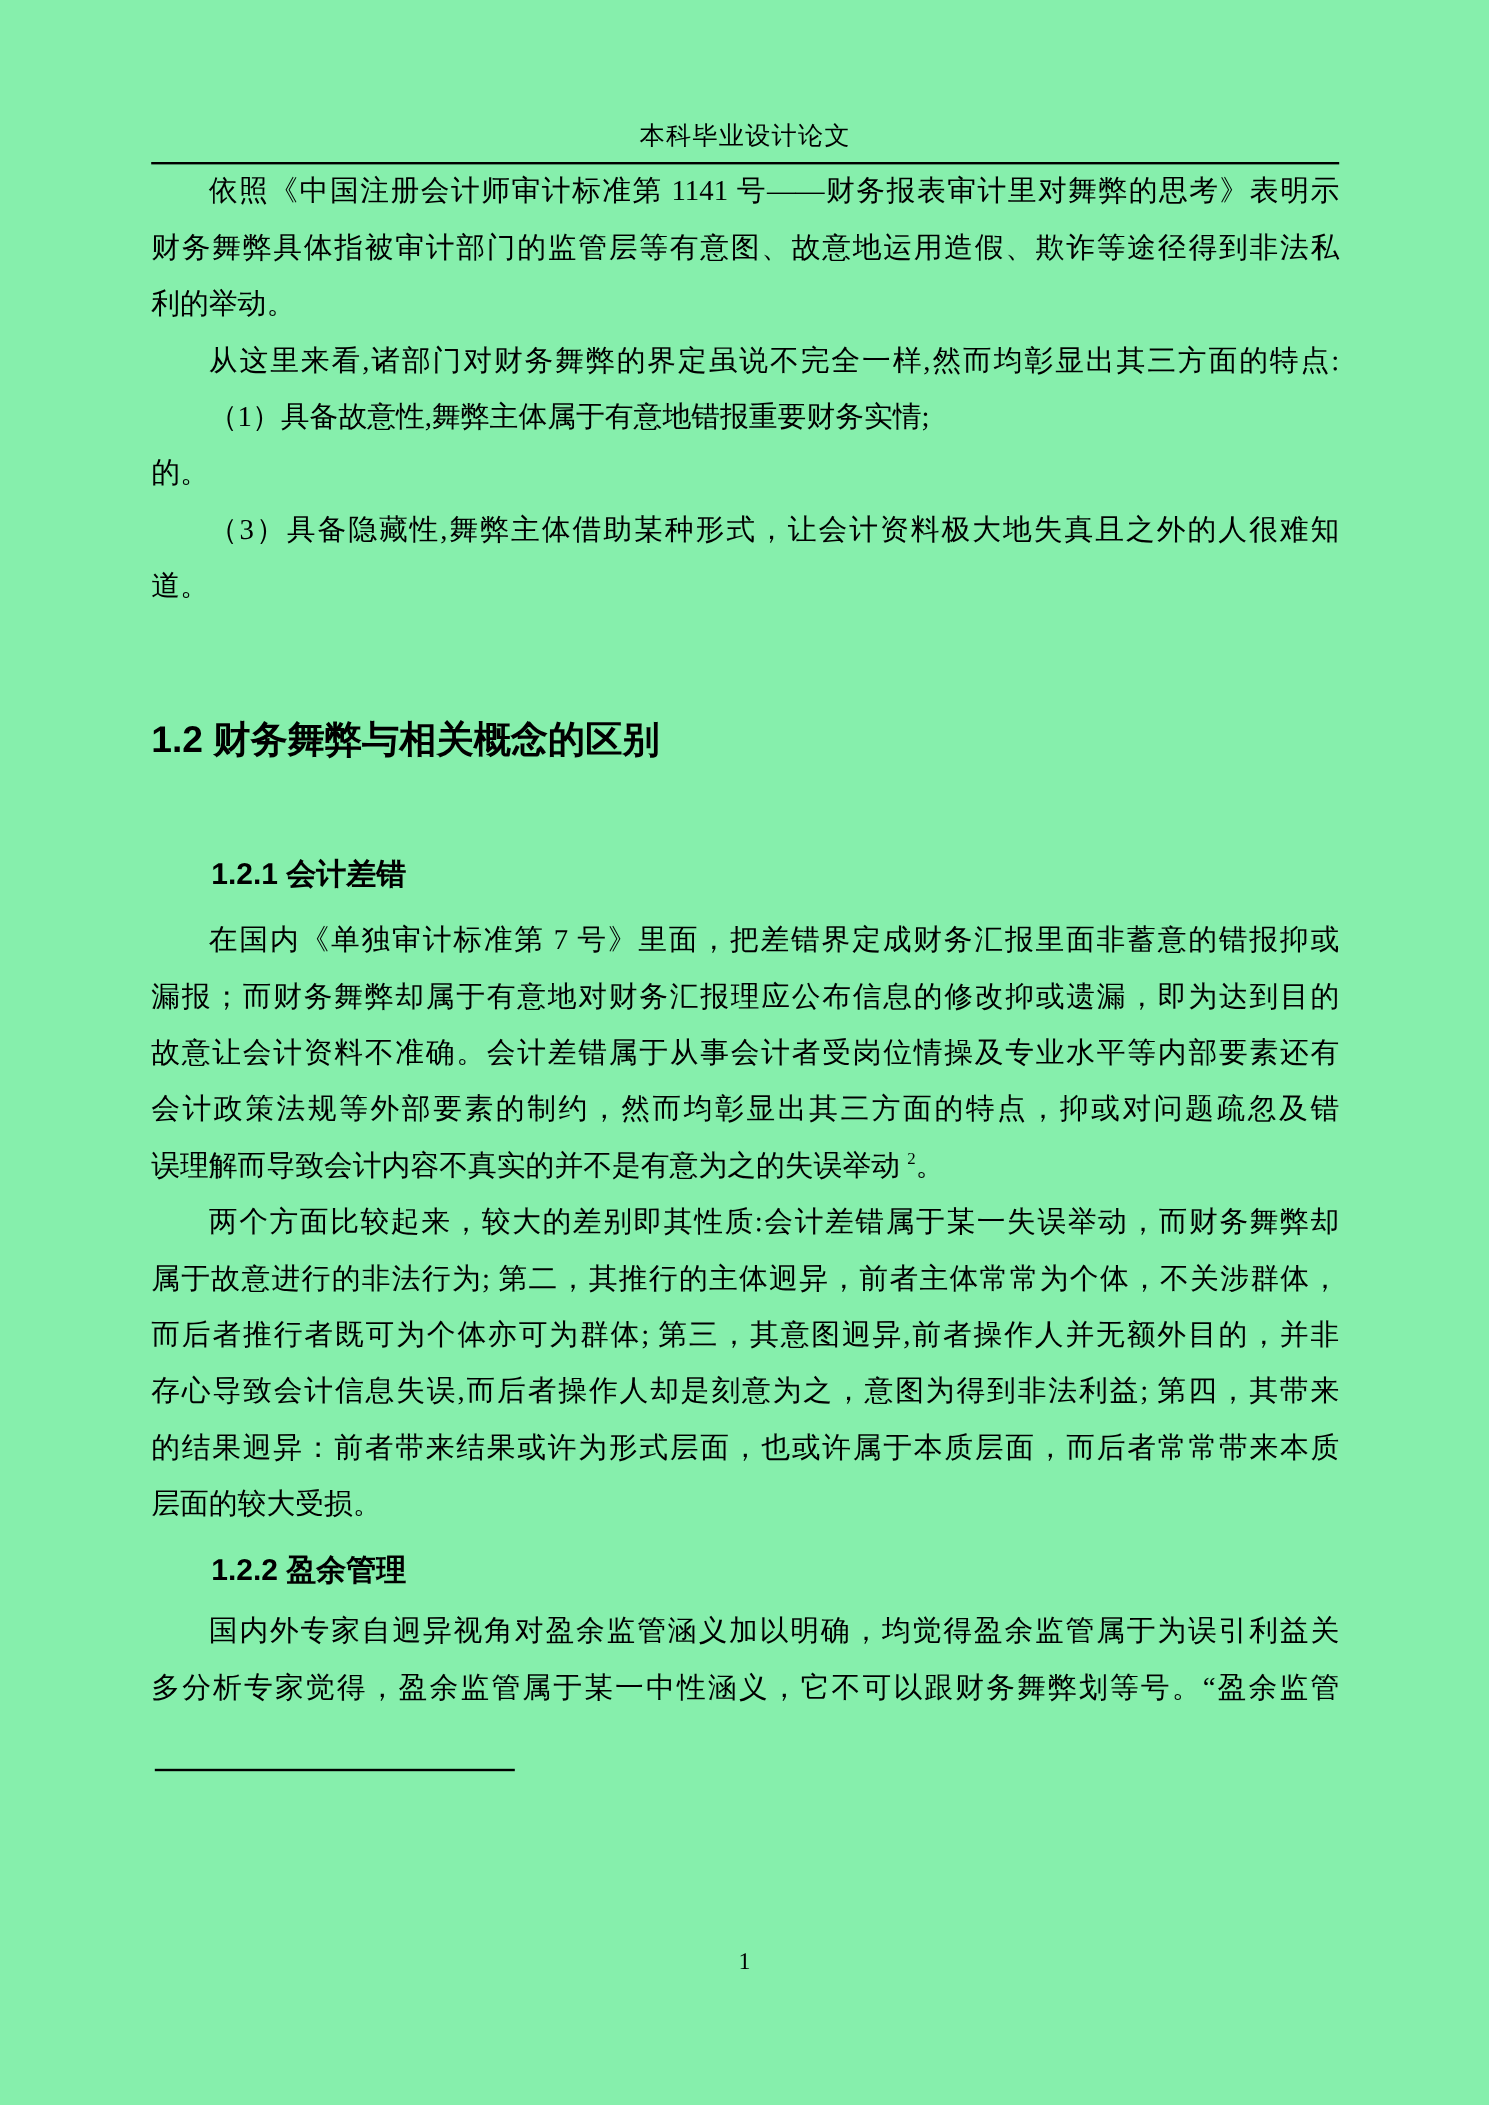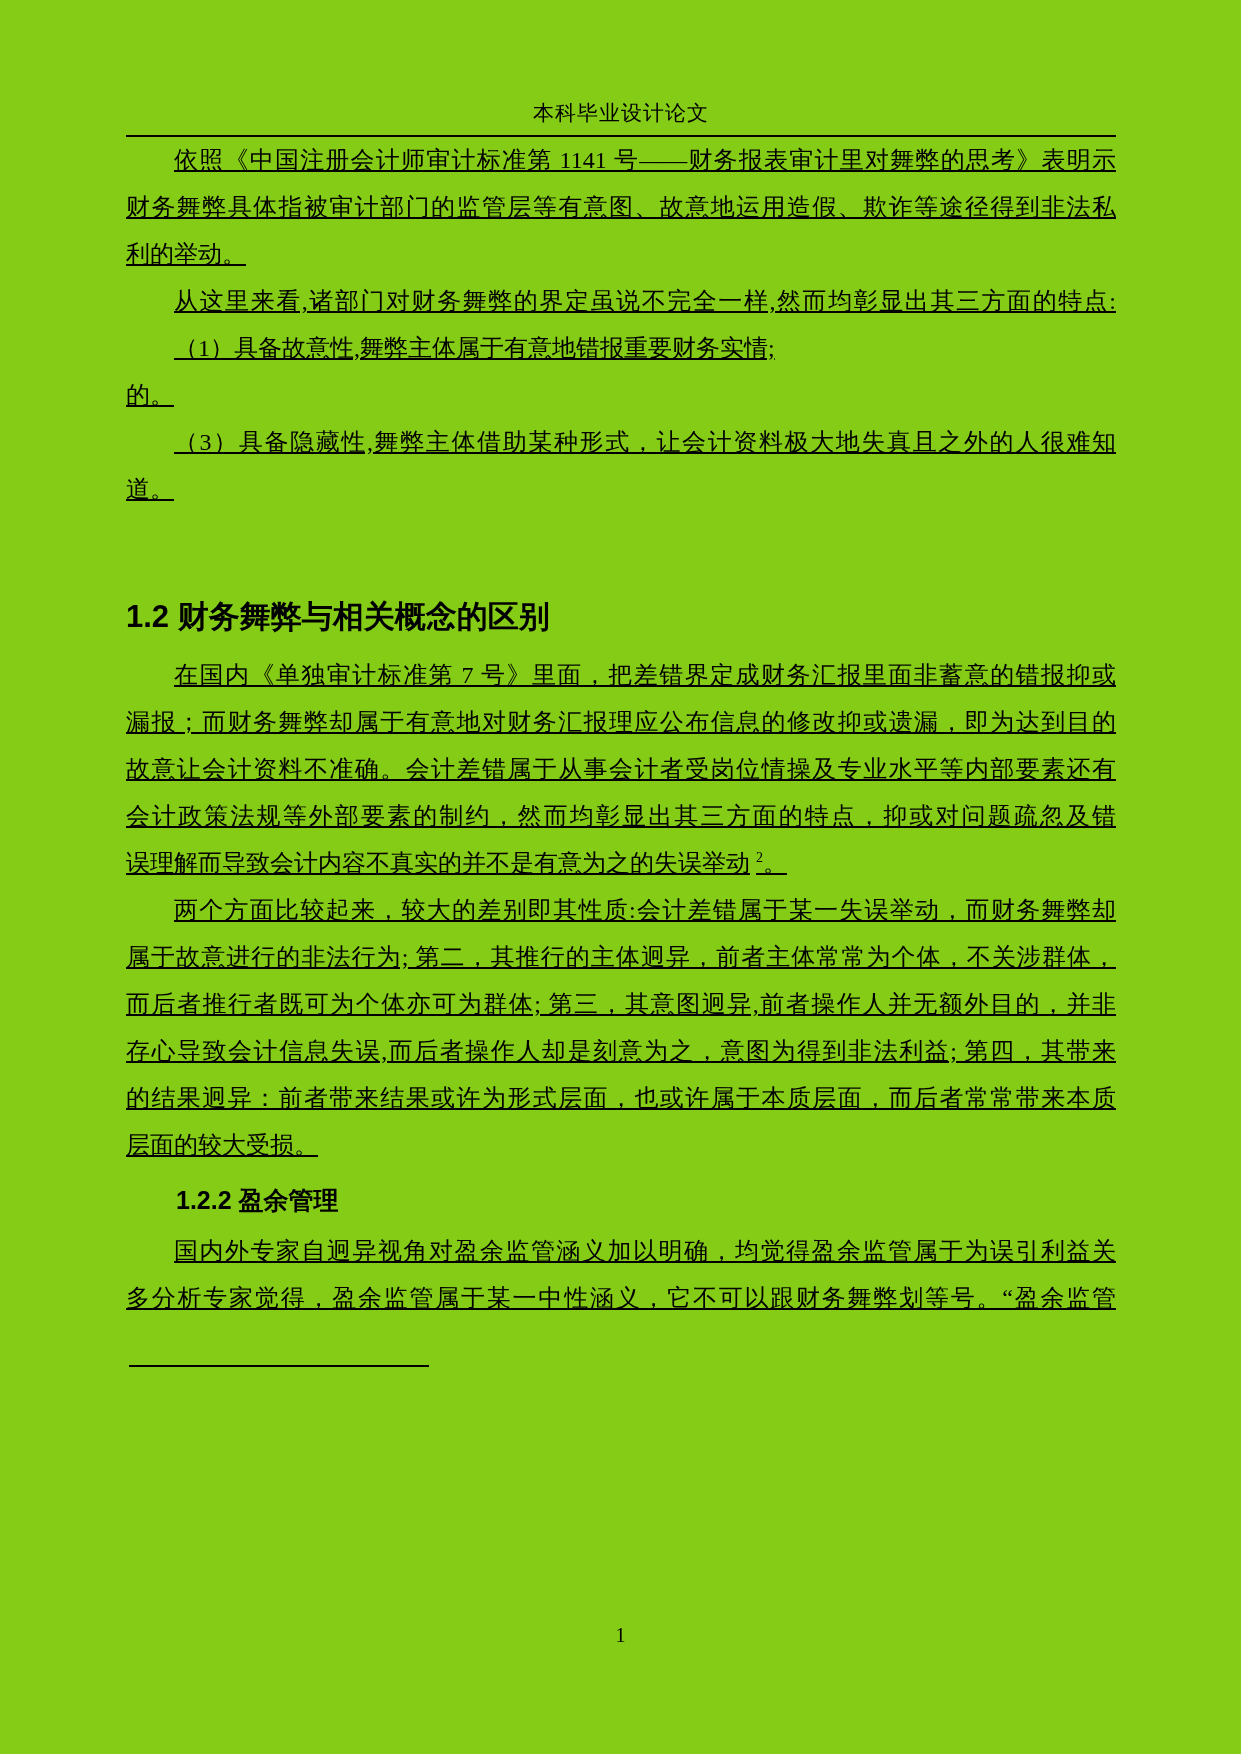--- a/index.html
+++ b/index.html
@@ -6,21 +6,21 @@
   html, body {
     margin: 0;
     padding: 0;
     background: #ffffff;
   }
   .page {
     position: relative;
     width: 1241px;
     height: 1754px;
     margin: 0 auto;
-    background: #84cc16;
+    background: #86efac;
     color: #000000;
     font-family: "Liberation Serif", "DejaVu Serif", serif;
     overflow: hidden;
   }
   .content {
     position: absolute;
     left: 126px;
     top: 0;
     width: 990px;
   }
@@ -32,21 +32,20 @@
     padding-bottom: 8px;
     border-bottom: 2px solid #000000;
     letter-spacing: 1px;
   }
   .line {
     font-size: 24px;
     line-height: 47px;
     text-align: justify;
     text-align-last: justify;
     word-break: break-all;
-    text-decoration: underline;
   }
   .line.nj {
     text-align: center;
     text-align-last: left;
   }
   .line.ind {
     text-indent: 2em;
   }
   .line sup {
     font-size: 14px;
@@ -99,20 +98,21 @@
     <div>
         <div class="line ind">依照《中国注册会计师审计标准第 1141 号——财务报表审计里对舞弊的思考》表明示</div>
         <div class="line">财务舞弊具体指被审计部门的监管层等有意图、故意地运用造假、欺诈等途径得到非法私</div>
         <div class="line nj">利的举动。</div>
         <div class="line ind">从这里来看,诸部门对财务舞弊的界定虽说不完全一样,然而均彰显出其三方面的特点:</div>
         <div class="line ind nj">（1）具备故意性,舞弊主体属于有意地错报重要财务实情;</div>
         <div class="line nj">的。</div>
         <div class="line ind">（3）具备隐藏性,舞弊主体借助某种形式，让会计资料极大地失真且之外的人很难知</div>
         <div class="line nj">道。</div>
         <div class="h1">1.2 财务舞弊与相关概念的区别</div>
+        <div class="h2">1.2.1 会计差错</div>
         <div class="line ind">在国内《单独审计标准第 7 号》里面，把差错界定成财务汇报里面非蓄意的错报抑或</div>
         <div class="line">漏报；而财务舞弊却属于有意地对财务汇报理应公布信息的修改抑或遗漏，即为达到目的</div>
         <div class="line">故意让会计资料不准确。会计差错属于从事会计者受岗位情操及专业水平等内部要素还有</div>
         <div class="line">会计政策法规等外部要素的制约，然而均彰显出其三方面的特点，抑或对问题疏忽及错</div>
         <div class="line nj"><span>误理解而导致会计内容不真实的并不是有意为之的失误举动</span><sup>2</sup><span>。</span></div>
         <div class="line ind">两个方面比较起来，较大的差别即其性质:会计差错属于某一失误举动，而财务舞弊却</div>
         <div class="line">属于故意进行的非法行为; 第二，其推行的主体迥异，前者主体常常为个体，不关涉群体，</div>
         <div class="line">而后者推行者既可为个体亦可为群体; 第三，其意图迥异,前者操作人并无额外目的，并非</div>
         <div class="line">存心导致会计信息失误,而后者操作人却是刻意为之，意图为得到非法利益; 第四，其带来</div>
         <div class="line">的结果迥异：前者带来结果或许为形式层面，也或许属于本质层面，而后者常常带来本质</div>

